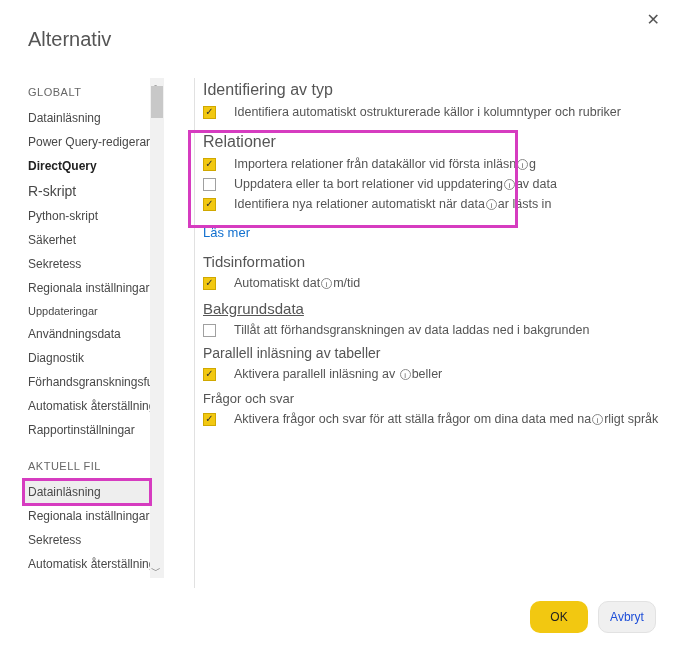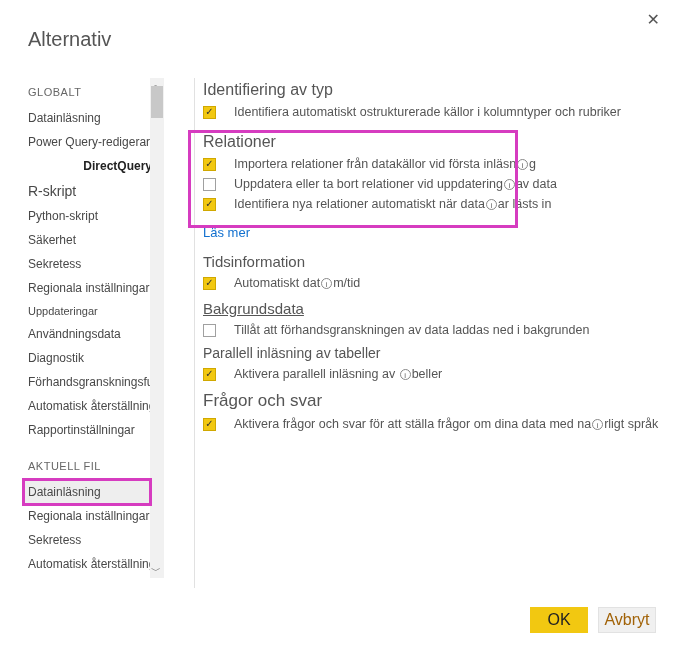--- a/index.html
+++ b/index.html
@@ -43,21 +43,21 @@
     letter-spacing: 0.5px;
     margin: 8px 6px 8px 6px;
   }
   .sidebar .item {
     font-size: 12px;
     color: #484848;
     padding: 5px 6px;
     cursor: pointer;
     white-space: nowrap;
   }
-  .sidebar .item.bold { font-weight: 600; color: #222; text-align: right; }
+  .sidebar .item.bold { font-weight: 600; color: #222; }
   .sidebar .item.selected {
     background: #eee;
   }
   .sidebar .scrollbar-track {
     position: absolute;
     right: 0;
     top: 0;
     width: 14px;
     height: 100%;
     background: #f1f1f1;
@@ -136,21 +136,21 @@
     color: #666;
     margin: 0 1px;
   }
   .link {
     color: #1170cf;
     font-size: 13px;
     margin: 8px 0 10px 0;
     display: inline-block;
   }
   .subhead {
-    font-size: 17px;
+    font-size: 13px;
     color: #555;
     margin: 10px 0 6px 0;
   }
   .highlight-relations {
     position: absolute;
     border: 3px solid #d63cc0;
     pointer-events: none;
   }
   .highlight-1 {
     top: 130px; left: 188px; width: 330px; height: 98px;
@@ -160,29 +160,30 @@
   }
   .buttons {
     position: absolute;
     bottom: 16px;
     right: 18px;
     display: flex;
     gap: 10px;
   }
   .btn {
     min-width: 58px;
-    height: 26px;
-    font-size: 16px;
+    height: 32px;
+    font-size: 12px;
     display: flex;
     align-items: center;
     justify-content: center;
     cursor: pointer;
+    border-radius: 10px;
   }
   .btn-ok { background: #f2c811; color: #222; }
-  .btn-cancel { background: #f0f0f0; color: #a16207; border: 1px solid #e2e2e2; }
+  .btn-cancel { background: #f0f0f0; color: #1d4ed8; border: 1px solid #e2e2e2; }
 </style>
 </head>
 <body>
 
 <div class="close-x">✕</div>
 <div class="title">Alternativ</div>
 
 <div class="sidebar">
   <div class="scrollbar-track">
     <span class="chevron-up">︿</span>

